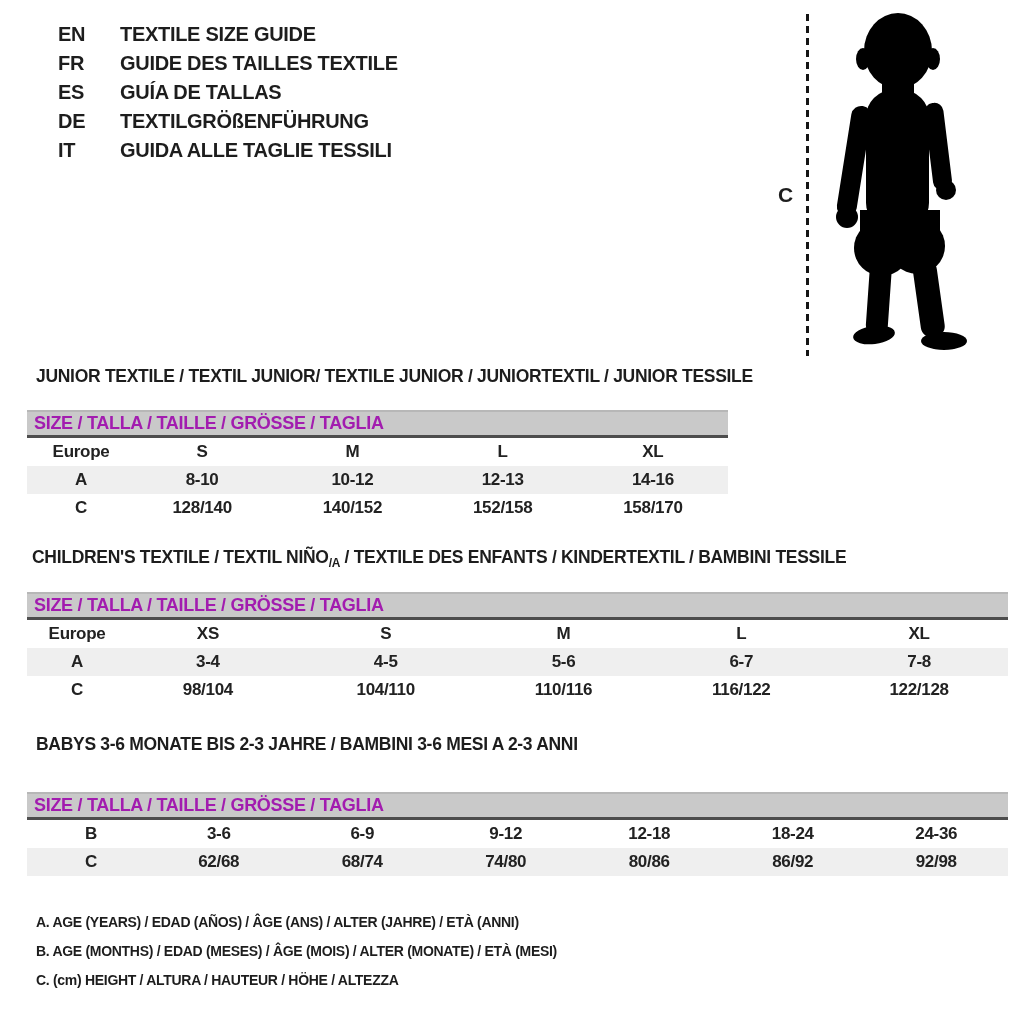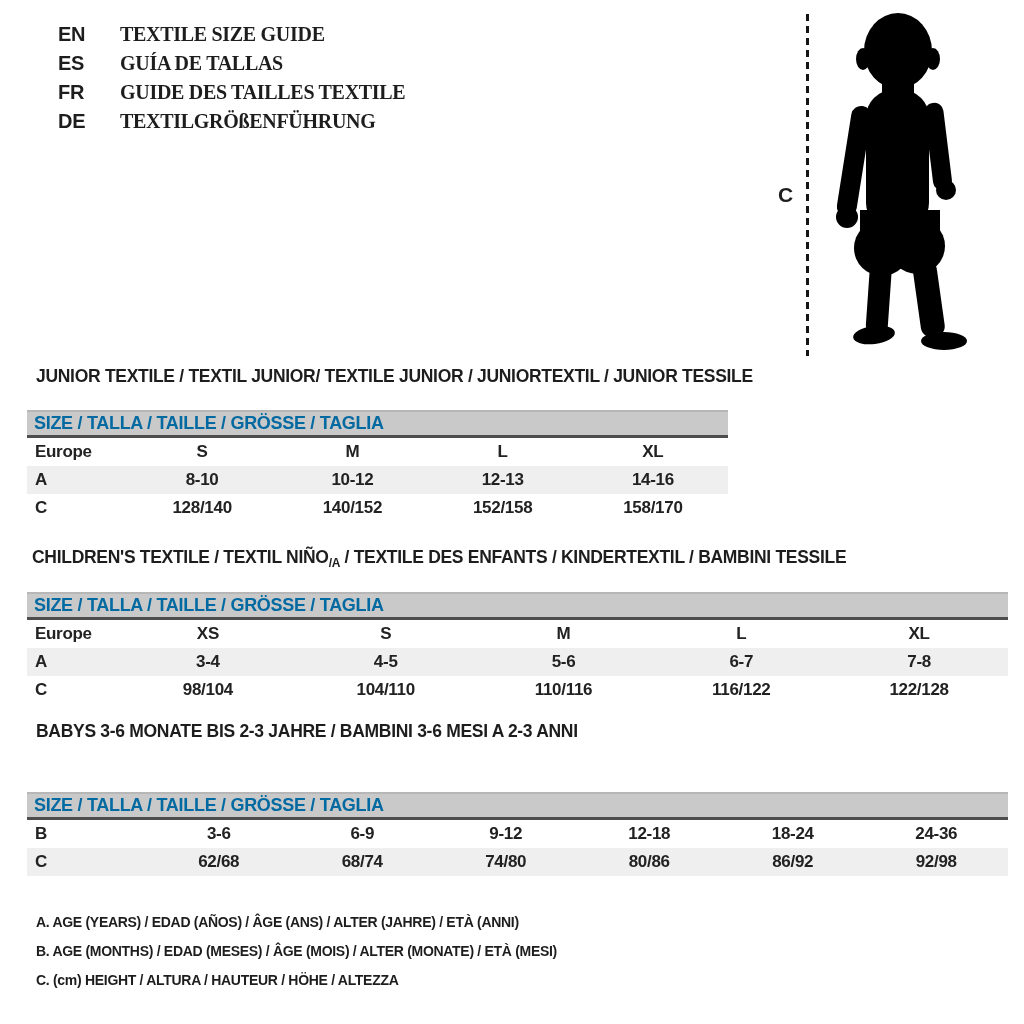--- a/index.html
+++ b/index.html
@@ -4,64 +4,68 @@
 <style>
   * { margin:0; padding:0; box-sizing:border-box; }
   html,body { width:1024px; height:1024px; background:#ffffff; overflow:hidden; }
   body { font-family:"Liberation Sans", sans-serif; color:#1d1d1d; letter-spacing:-0.3px; }
   .abs { position:absolute; }
 
   
   .lang-list { left:38px; top:20px; }
   .lang-row { display:flex; line-height:29px; font-size:20px; font-weight:700;margin-left:20px; }
   .lang-code { width:62px; }
-  .lang-label { white-space:nowrap;font-family:Liberation Serif, serif; }
+  .lang-label { white-space:nowrap; }
 
   
   .dotted-line { left:806px; top:14px; width:3px; height:342px;
     background:repeating-linear-gradient(to bottom,#151515 0 7px, transparent 7px 12px); }
   .measure-label { left:778px; top:183px; font-size:21px; font-weight:700; }
   .baby-svg { left:820px; top:10px; }
 
   
   .sec-title { font-size:17.5px; font-weight:700; white-space:nowrap; }
   .sub-a { font-size:12px; font-weight:700; vertical-align:-4px; }
 
   
   .size-section { position:absolute; }
   .size-bar { background:#c9c9c9; border-top:2px solid #b7b7b7; border-bottom:3px solid #4d4d4d;
-    height:28px; line-height:23px; font-size:18px; font-weight:700; padding-left:7px; color:#0369a1; }
+    height:28px; line-height:23px; font-size:18px; font-weight:700; padding-left:7px; color:#a21caf; }
   table.size-table { width:100%; border-collapse:collapse; table-layout:fixed; }
   .size-table td { height:28px; font-size:17px; font-weight:700; text-align:center; color:#222; }
-  .size-table td.row-label { text-align:left; padding-left:8px; }
+  .size-table td.row-label { text-align:center; padding-left:8px; }
   tr.shaded { background:#efefef; }
 
   
   .footnotes { left:36px; top:908px; }
   .footnote { line-height:29px; font-size:14px; font-weight:700; white-space:nowrap; }
 </style>
 </head>
 <body>
 
 <div class="abs lang-list">
   <div class="lang-row">
     <span class="lang-code">EN</span>
     <span class="lang-label">TEXTILE SIZE GUIDE</span>
   </div>
   <div class="lang-row">
+    <span class="lang-code">FR</span>
+    <span class="lang-label">GUIDE DES TAILLES TEXTILE</span>
+  </div>
+  <div class="lang-row">
     <span class="lang-code">ES</span>
     <span class="lang-label">GUÍA DE TALLAS</span>
   </div>
   <div class="lang-row">
-    <span class="lang-code">FR</span>
-    <span class="lang-label">GUIDE DES TAILLES TEXTILE</span>
-  </div>
-  <div class="lang-row">
     <span class="lang-code">DE</span>
     <span class="lang-label">TEXTILGRÖßENFÜHRUNG</span>
+  </div>
+  <div class="lang-row">
+    <span class="lang-code">IT</span>
+    <span class="lang-label">GUIDA ALLE TAGLIE TESSILI</span>
   </div>
 </div>
 
 <div class="abs dotted-line"></div>
 <div class="abs measure-label">C</div>
 <svg class="abs baby-svg" width="160" height="342" viewBox="0 0 160 342" fill="#000">
   <ellipse cx="78" cy="41" rx="34" ry="38"></ellipse>
   <ellipse cx="43" cy="49" rx="7" ry="11"></ellipse>
   <ellipse cx="113" cy="49" rx="7" ry="11"></ellipse>
   <rect x="62" y="64" width="32" height="28"></rect>
@@ -153,21 +157,21 @@
       <td>104/110</td>
       <td>110/116</td>
       <td>116/122</td>
       <td>122/128</td>
     </tr>
   </tbody>
     </table>
 </div>
 
 <div class="abs" style="left:36px; top:717px;">
-  <div class="sec-title" style="line-height:28px;">BABYS 3-6 MONATE BIS 2-3 JAHRE / BAMBINI 3-6 MESI A 2-3 ANNI</div>
+  <div class="sec-title" style="line-height:28px;margin-top:13px;">BABYS 3-6 MONATE BIS 2-3 JAHRE / BAMBINI 3-6 MESI A 2-3 ANNI</div>
 </div>
 <div class="size-section" style="left:27px; top:792px; width:981px;">
   <div class="size-bar">SIZE / TALLA / TAILLE / GRÖSSE / TAGLIA</div>
   <table class="size-table">
     <colgroup>
         <col style="width:120px">
         <col>
         <col>
         <col>
         <col>

